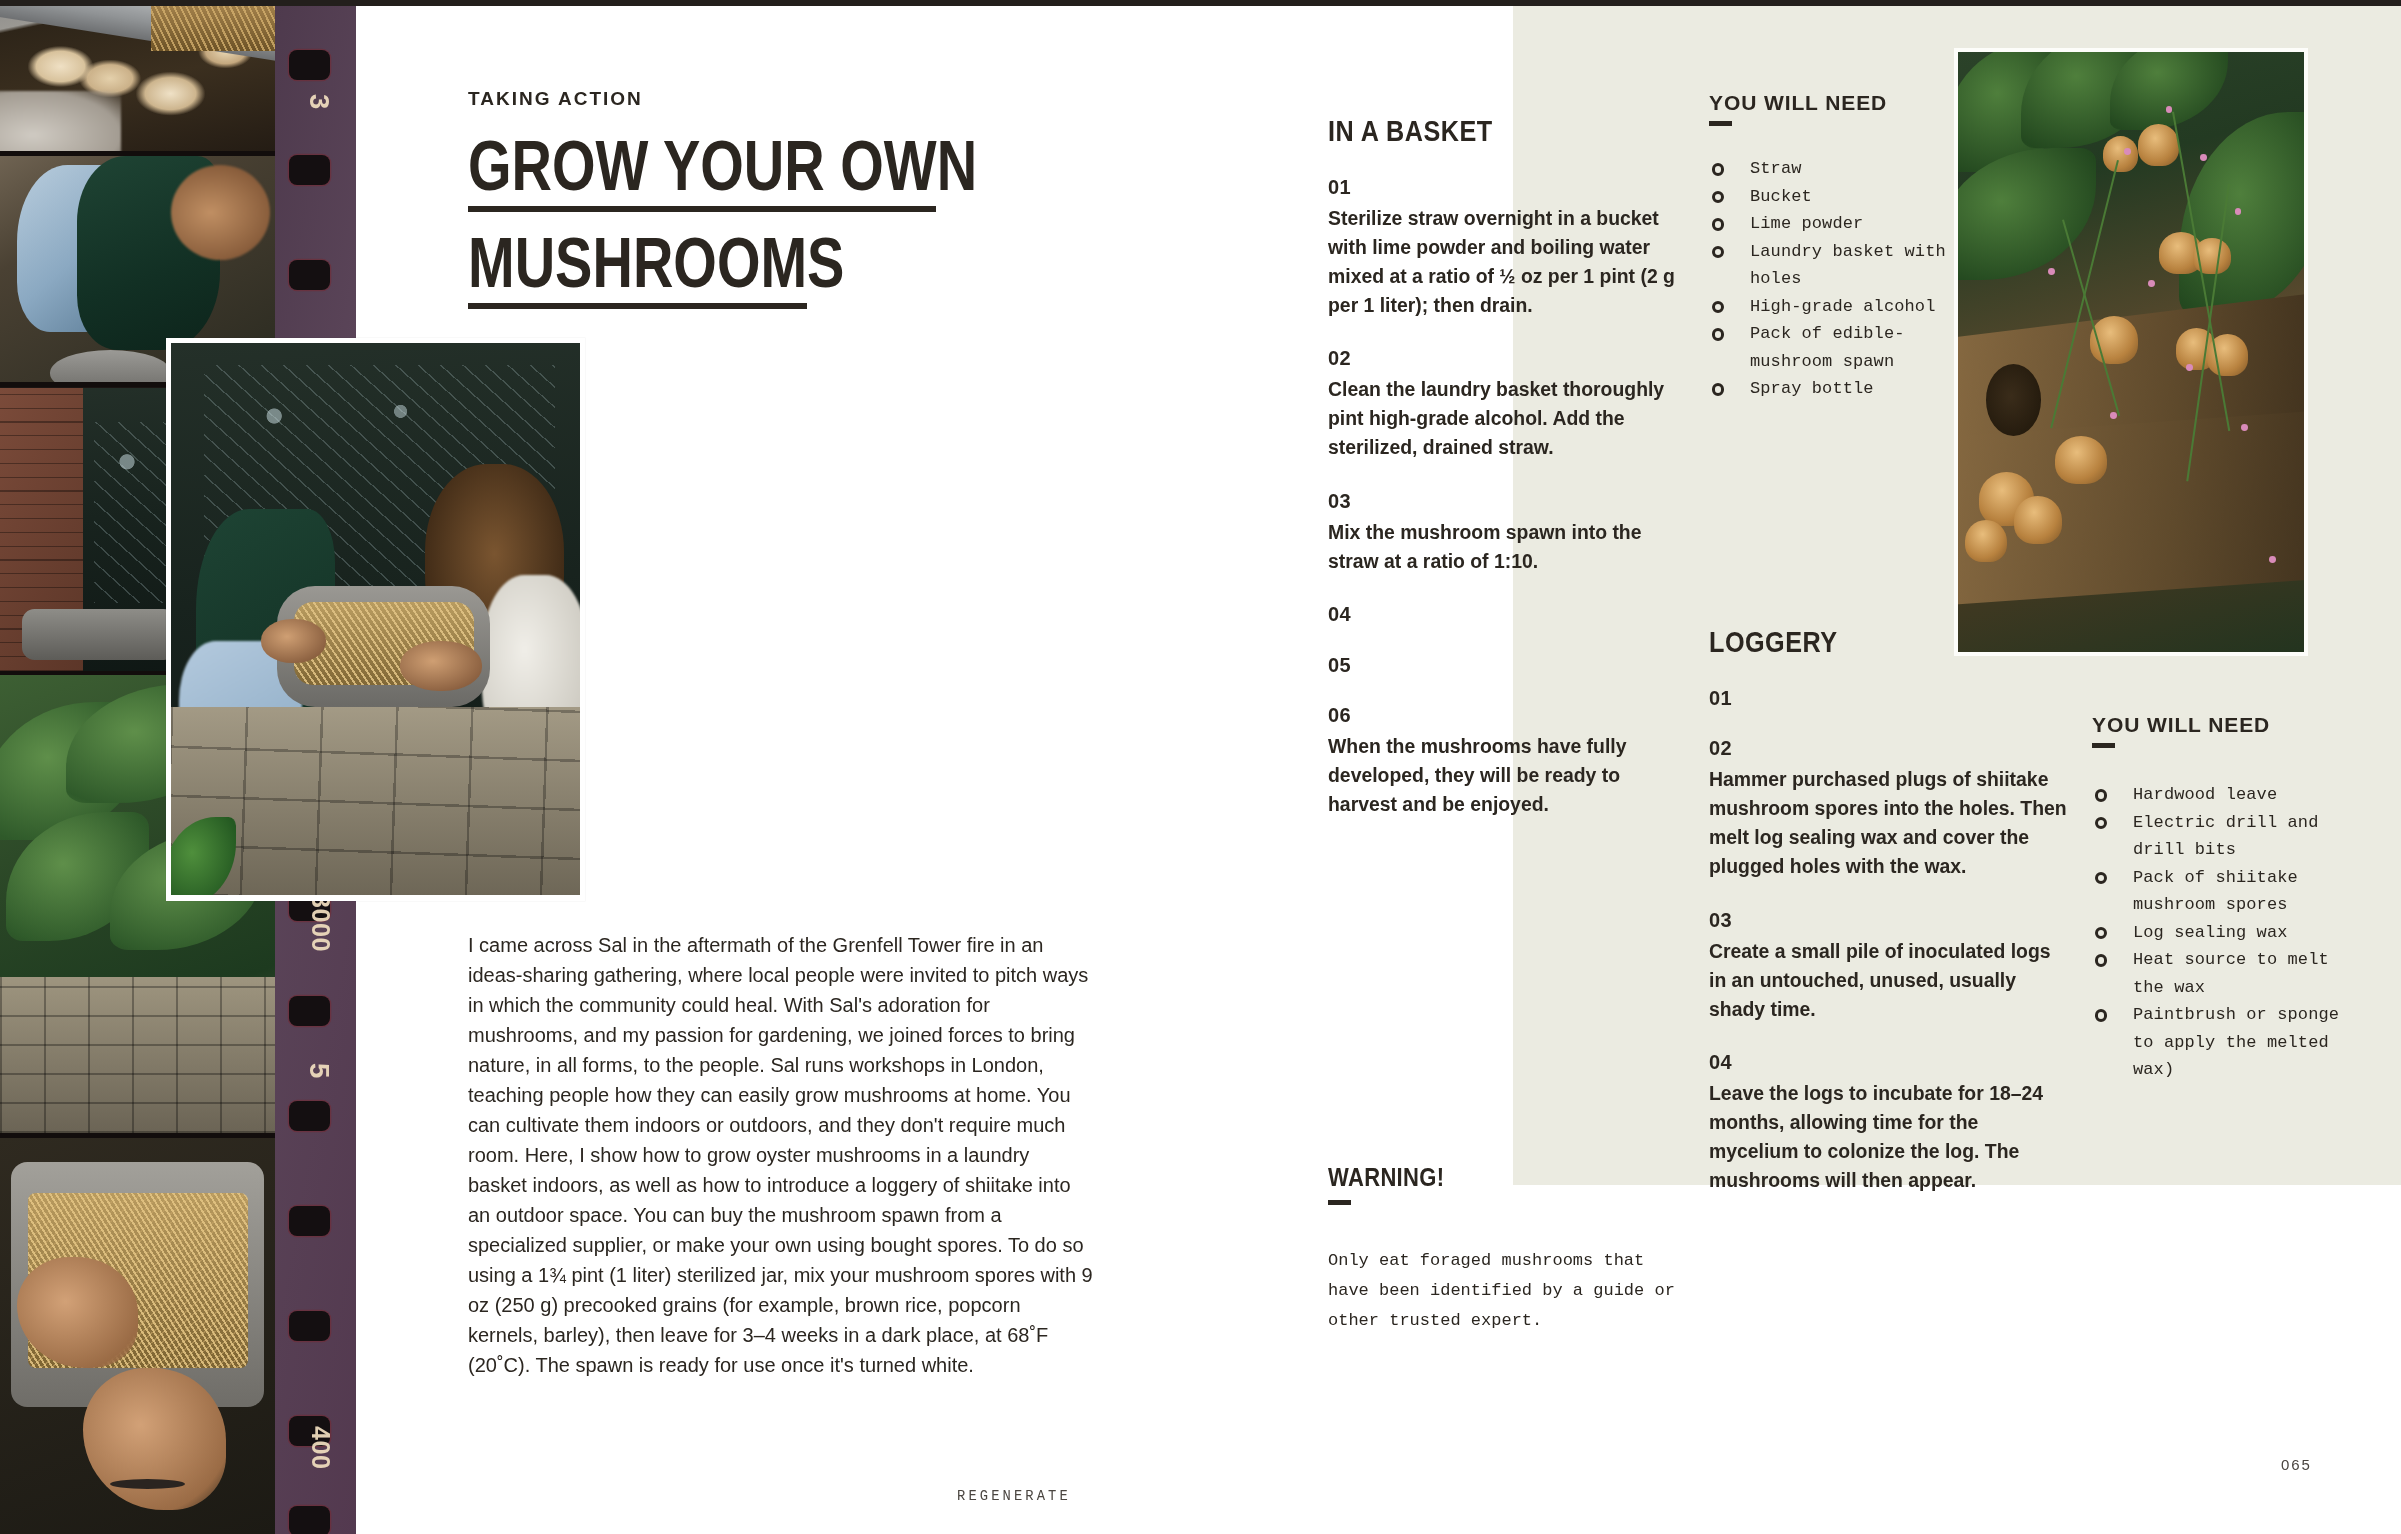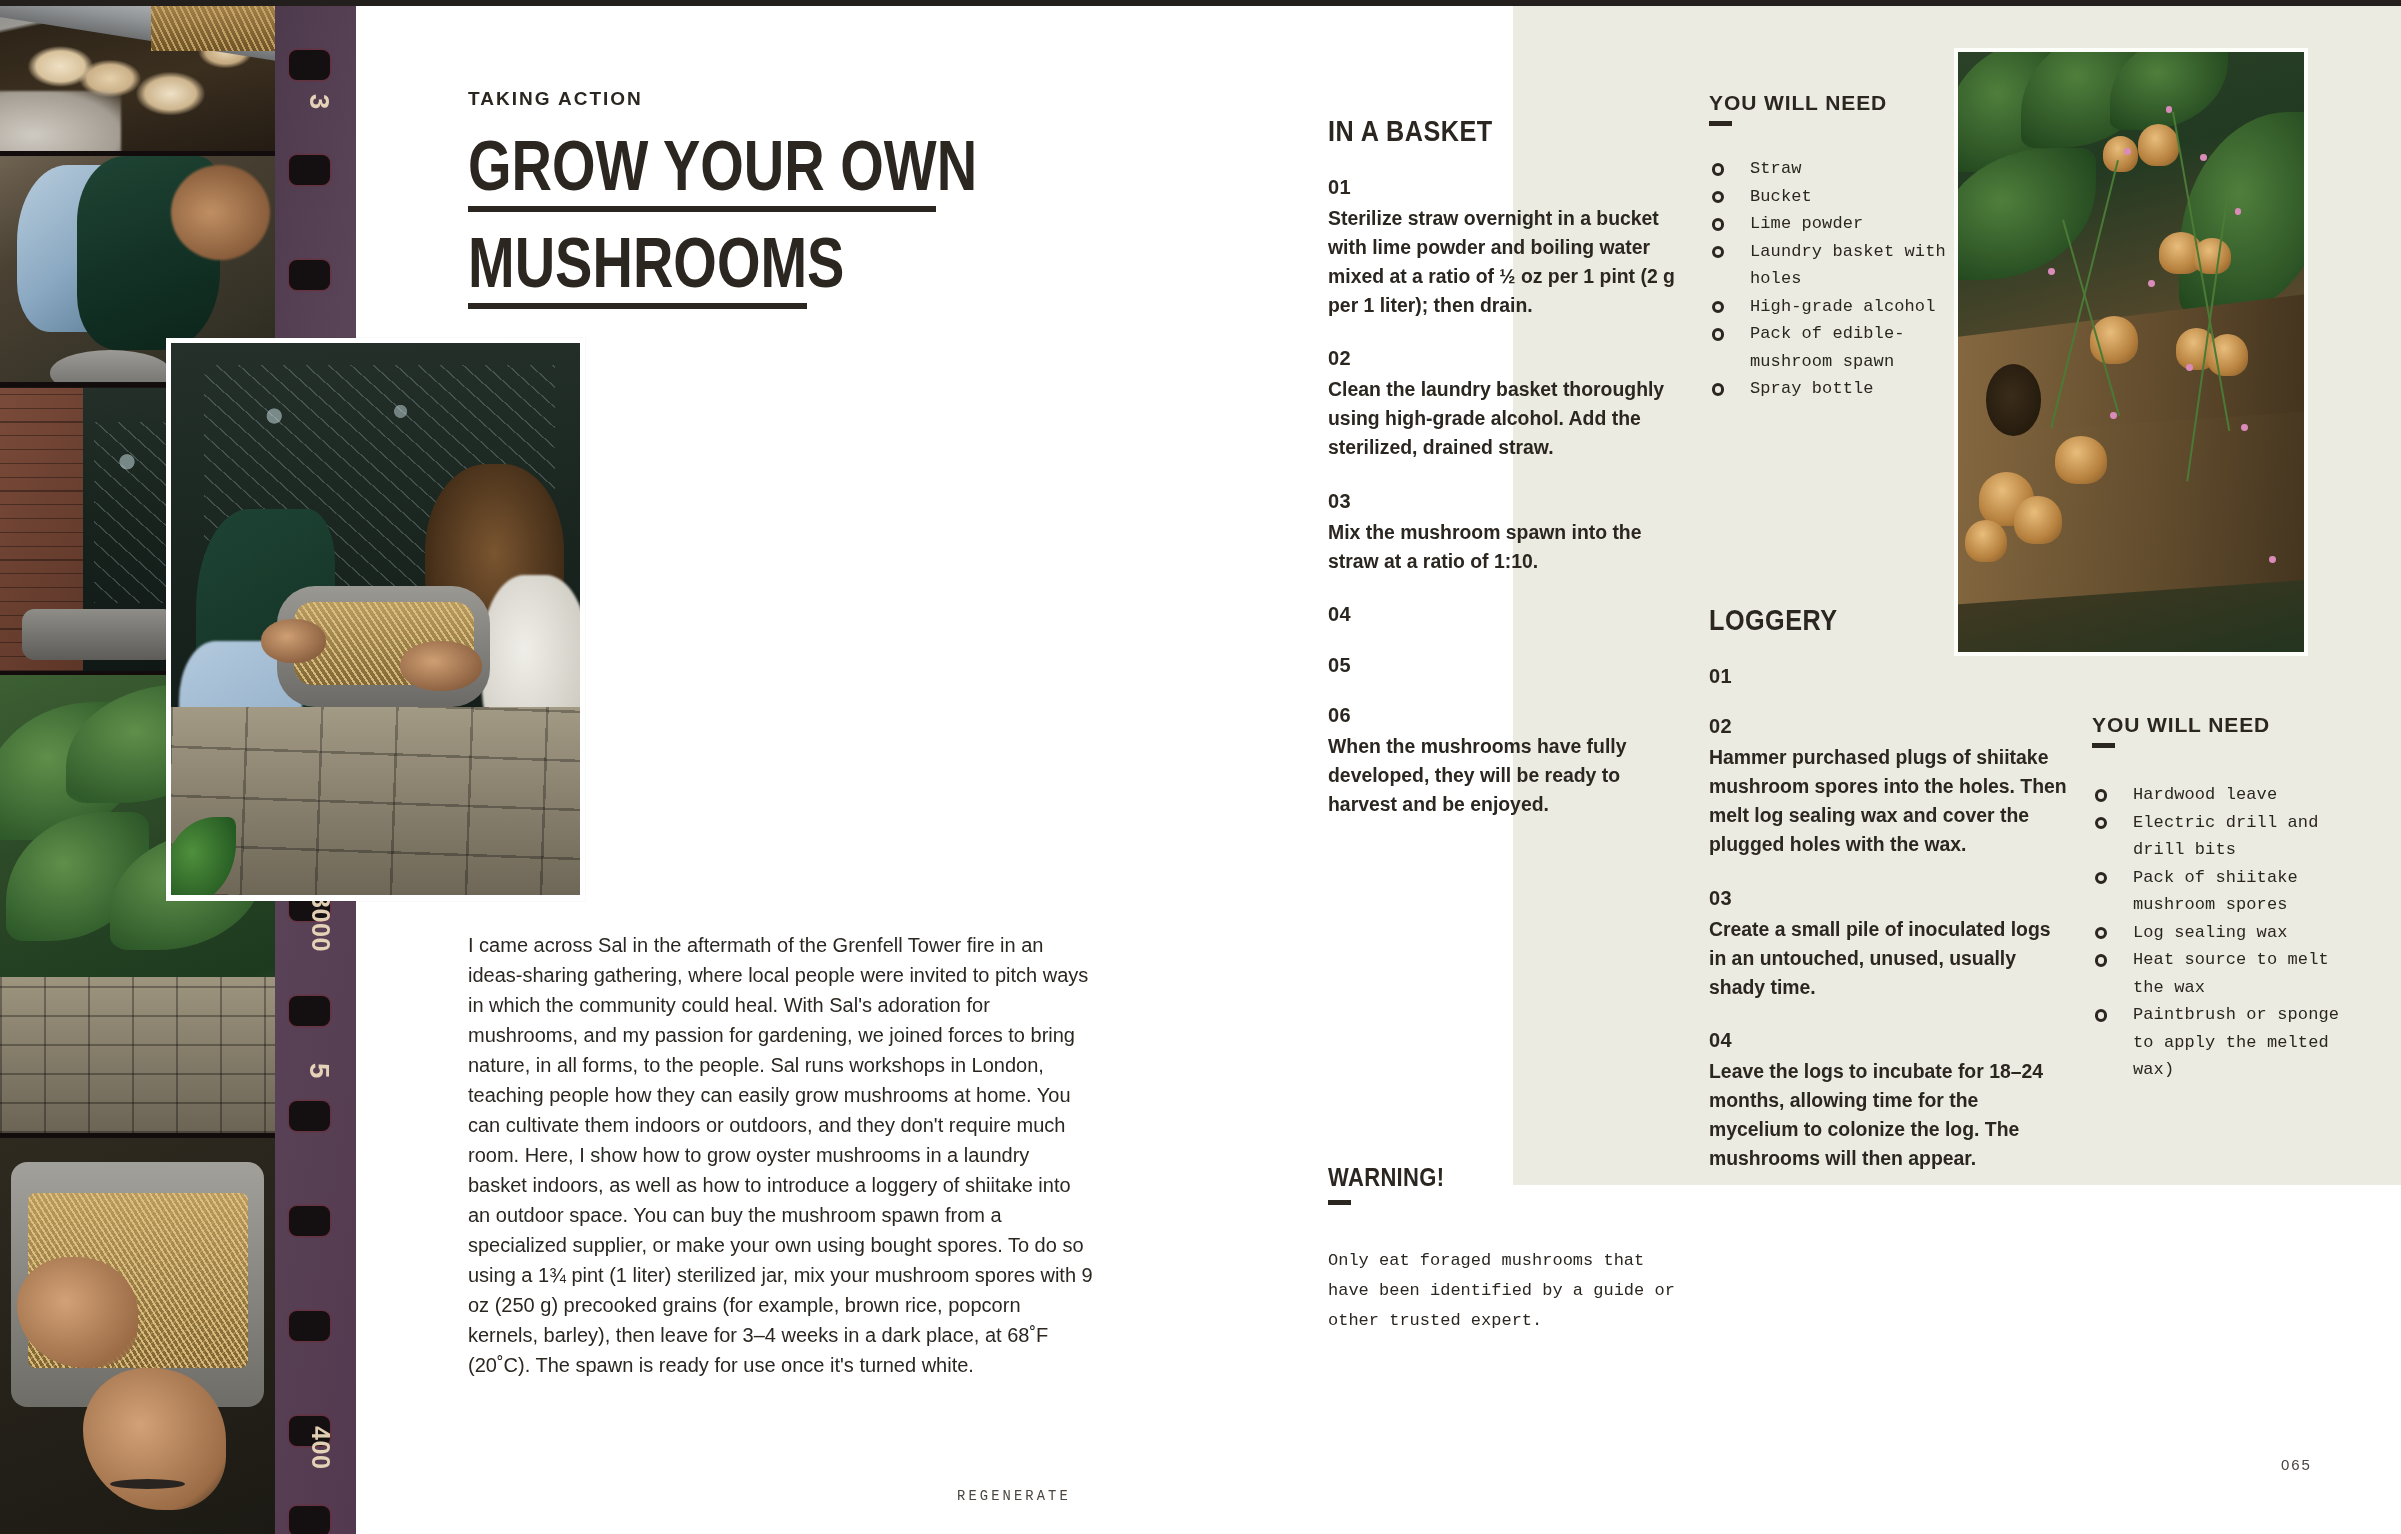--- a/index.html
+++ b/index.html
@@ -214,21 +214,21 @@
   .folio {
     position: absolute; left: 2281px; top: 1456px;
     font-size: 15px; letter-spacing: 1.9px; color: #4a4540;
   }
 
   
   .col { position: absolute; z-index: 5; }
 
   .col-basket { left: 1328px; top: 114px; width: 347px; }
   .col-need1  { left: 1709px; top: 91px; width: 250px; }
-  .col-loggery{ left: 1709px; top: 603px; width: 363px; }
+  .col-loggery{ left: 1709px; top: 625px; width: 363px; }
   .col-need2  { left: 2092px; top: 713px; width: 263px; }
 
   .sec-head {
     font-family: "Liberation Sans Narrow", "Liberation Sans", sans-serif;
     font-size: 30px; font-weight: 700; letter-spacing: 0.6px;
     color: #2b2620; transform: scaleX(.84); transform-origin: left center;
     white-space: nowrap; margin-bottom: 6.3px;
   }
   .need-head {
     font-size: 21px; font-weight: 700; letter-spacing: 0.9px;
@@ -440,21 +440,21 @@
 
   <div class="col col-basket">
     <div class="sec-head">IN A BASKET</div>
 
     <div class="step">
       <div class="step-num">01</div>
       <div class="step-body">Sterilize straw overnight in a bucket with lime powder and boiling water mixed at a ratio of ½ oz per 1 pint (2 g per 1 liter); then drain.</div>
     </div>
     <div class="step">
       <div class="step-num">02</div>
-      <div class="step-body">Clean the laundry basket thoroughly using high-grade alcohol. Add the sterilized, drained straw.</div>
+      <div class="step-body">Clean the laundry basket thoroughly pint high-grade alcohol. Add the sterilized, drained straw.</div>
     </div>
     <div class="step">
       <div class="step-num">03</div>
       <div class="step-body">Mix the mushroom spawn into the straw at a ratio of 1:10.</div>
     </div>
     <div class="step">
       <div class="step-num">04</div>
     </div>
     <div class="step">
       <div class="step-num">05</div>

